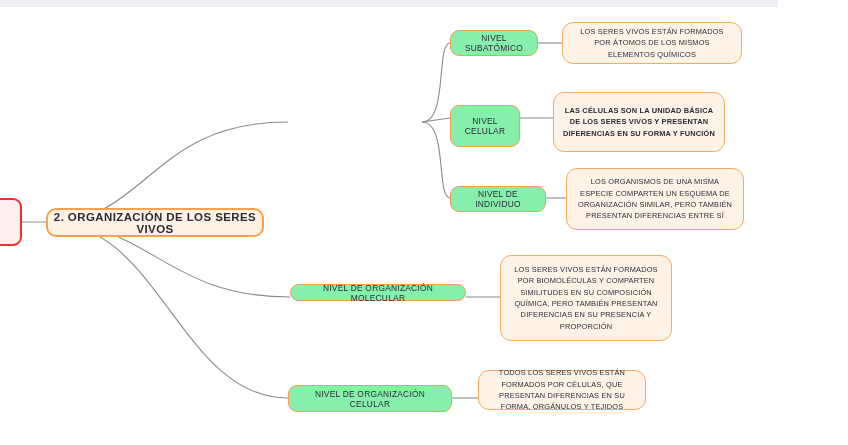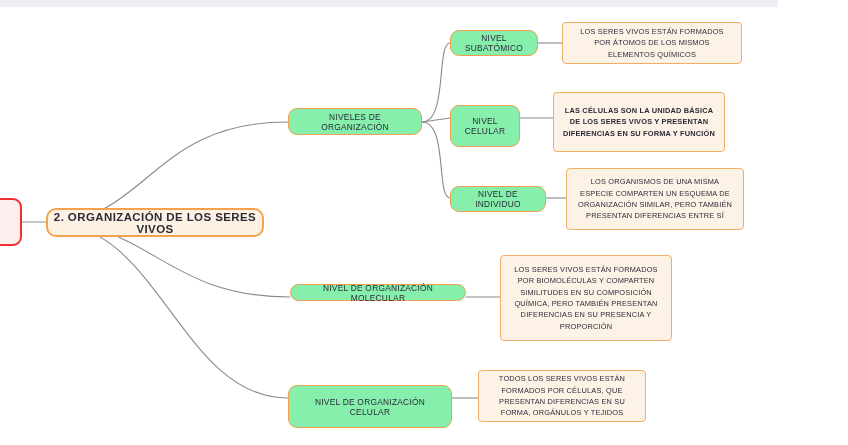--- a/index.html
+++ b/index.html
@@ -70,21 +70,21 @@
     font-weight: bold;
     letter-spacing: 0.4px;
   }
 
   .node.label {
     font-size: 8.4px;
     padding: 0 6px;
   }
 
   .node.detail {
-    border-radius: 4px;
+    border-radius: 11px;
     border: 1.4px solid #f3ae62;
     background: #fdf2e6;
     font-size: 7.4px;
     line-height: 1.55;
     padding: 5px 8px;
     letter-spacing: 0.18px;
   }
 
   .node.partial {
     background: #fdeeee;
@@ -126,23 +126,20 @@
   </svg>
 
   <div class="node partial" style="left:-18px; top:198px; width:40px; height:48px;">
     <span></span>
   </div>
 
   <div class="node root" style="left:46px; top:208px; width:218px; height:29px;">
     <span>2. ORGANIZACIÓN DE LOS SERES VIVOS</span>
   </div>
 
-  <div class="node label" style="left:288px; top:108px; width:134px; height:27px;">
-    <span>NIVELES DE ORGANIZACIÓN</span>
-  </div>
 
   <div class="node label" style="left:450px; top:30px; width:88px; height:26px;">
     <span>NIVEL SUBATÓMICO</span>
   </div>
   <div class="node detail" style="left:562px; top:22px; width:180px; height:42px;">
     <span>LOS SERES VIVOS ESTÁN FORMADOS POR ÁTOMOS DE LOS MISMOS ELEMENTOS QUÍMICOS</span>
   </div>
 
   <div class="node label" style="left:450px; top:105px; width:70px; height:42px;">
     <span>NIVEL CELULAR</span>
@@ -158,20 +155,20 @@
     <span>NIVEL DE INDIVIDUO</span>
   </div>
 
   <div class="node label" style="left:290px; top:284px; width:176px; height:17px;">
     <span>NIVEL DE ORGANIZACIÓN MOLECULAR</span>
   </div>
   <div class="node detail" style="left:500px; top:255px; width:172px; height:86px;">
     <span>LOS SERES VIVOS ESTÁN FORMADOS POR BIOMOLÉCULAS Y COMPARTEN SIMILITUDES EN SU COMPOSICIÓN QUÍMICA, PERO TAMBIÉN PRESENTAN DIFERENCIAS EN SU PRESENCIA Y PROPORCIÓN</span>
   </div>
 
-  <div class="node label" style="left:288px; top:385px; width:164px; height:43px;">
+  <div class="node label" style="left:288px; top:385px; width:164px; height:27px;">
     <span>NIVEL DE ORGANIZACIÓN CELULAR</span>
   </div>
-  <div class="node detail" style="left:478px; top:370px; width:168px; height:52px;">
+  <div class="node detail" style="left:478px; top:370px; width:168px; height:40px;">
     <span>TODOS LOS SERES VIVOS ESTÁN FORMADOS POR CÉLULAS, QUE PRESENTAN DIFERENCIAS EN SU FORMA, ORGÁNULOS Y TEJIDOS</span>
   </div>
 
 </div>
 
 </body></html>

